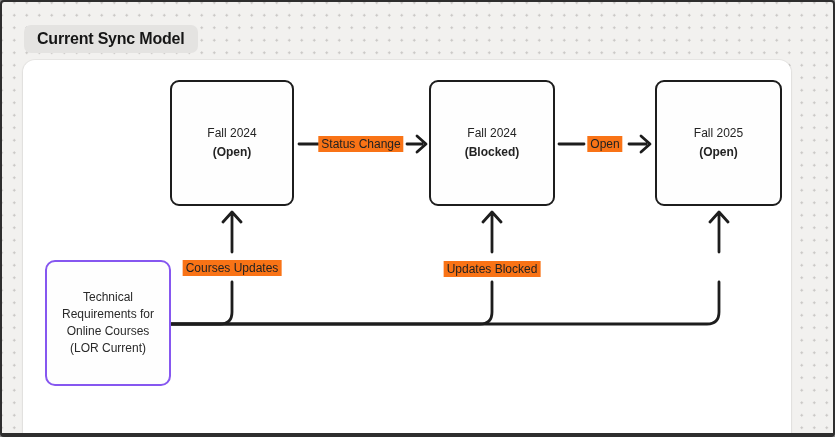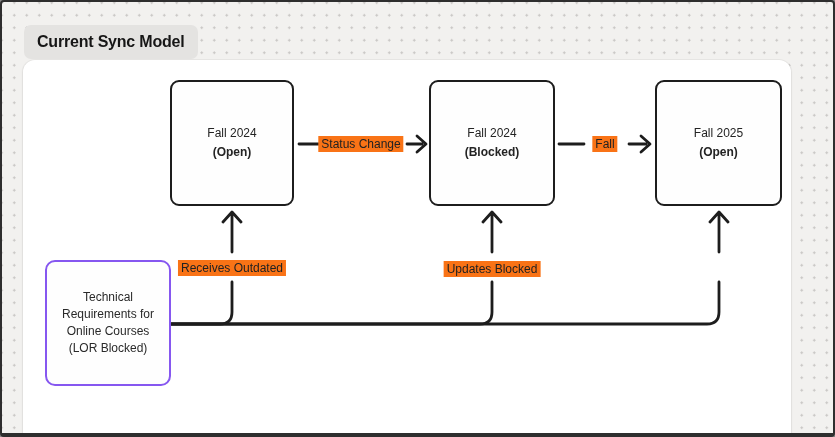--- a/index.html
+++ b/index.html
@@ -17,21 +17,21 @@
     border: solid #2e2e2e;
     border-width: 2px 2px 4px 2px;
     border-radius: 4px;
     overflow: hidden;
   }
 
   .title-pill {
     position: absolute;
     left: 22px;
     top: 23px;
-    height: 34px;
+    height: 28px;
     padding: 0 13px;
     background: #e4e3e1;
     border-radius: 7px;
     display: flex;
     align-items: center;
     font-size: 16px;
     font-weight: 700;
     color: #161616;
     letter-spacing: -0.2px;
     white-space: nowrap;
@@ -143,22 +143,22 @@
 
     <div class="node node-3">
       <div class="title">Fall 2025</div>
       <div class="status">(Open)</div>
     </div>
 
     <div class="node node-source">
       <div class="src-label">Technical
 Requirements for
 Online Courses
-(LOR Blocked)</div>
+(LOR Current)</div>
     </div>
 
     <div class="edge-label" style="left:338px; top:84px;">Status Change</div>
-    <div class="edge-label" style="left:582px; top:84px;">Fall</div>
-    <div class="edge-label" style="left:209px; top:208px;">Receives Outdated</div>
+    <div class="edge-label" style="left:582px; top:84px;">Open</div>
+    <div class="edge-label" style="left:209px; top:208px;">Courses Updates</div>
     <div class="edge-label" style="left:469px; top:209px;">Updates Blocked</div>
 
   </div>
 </div>
 
 </body></html>

